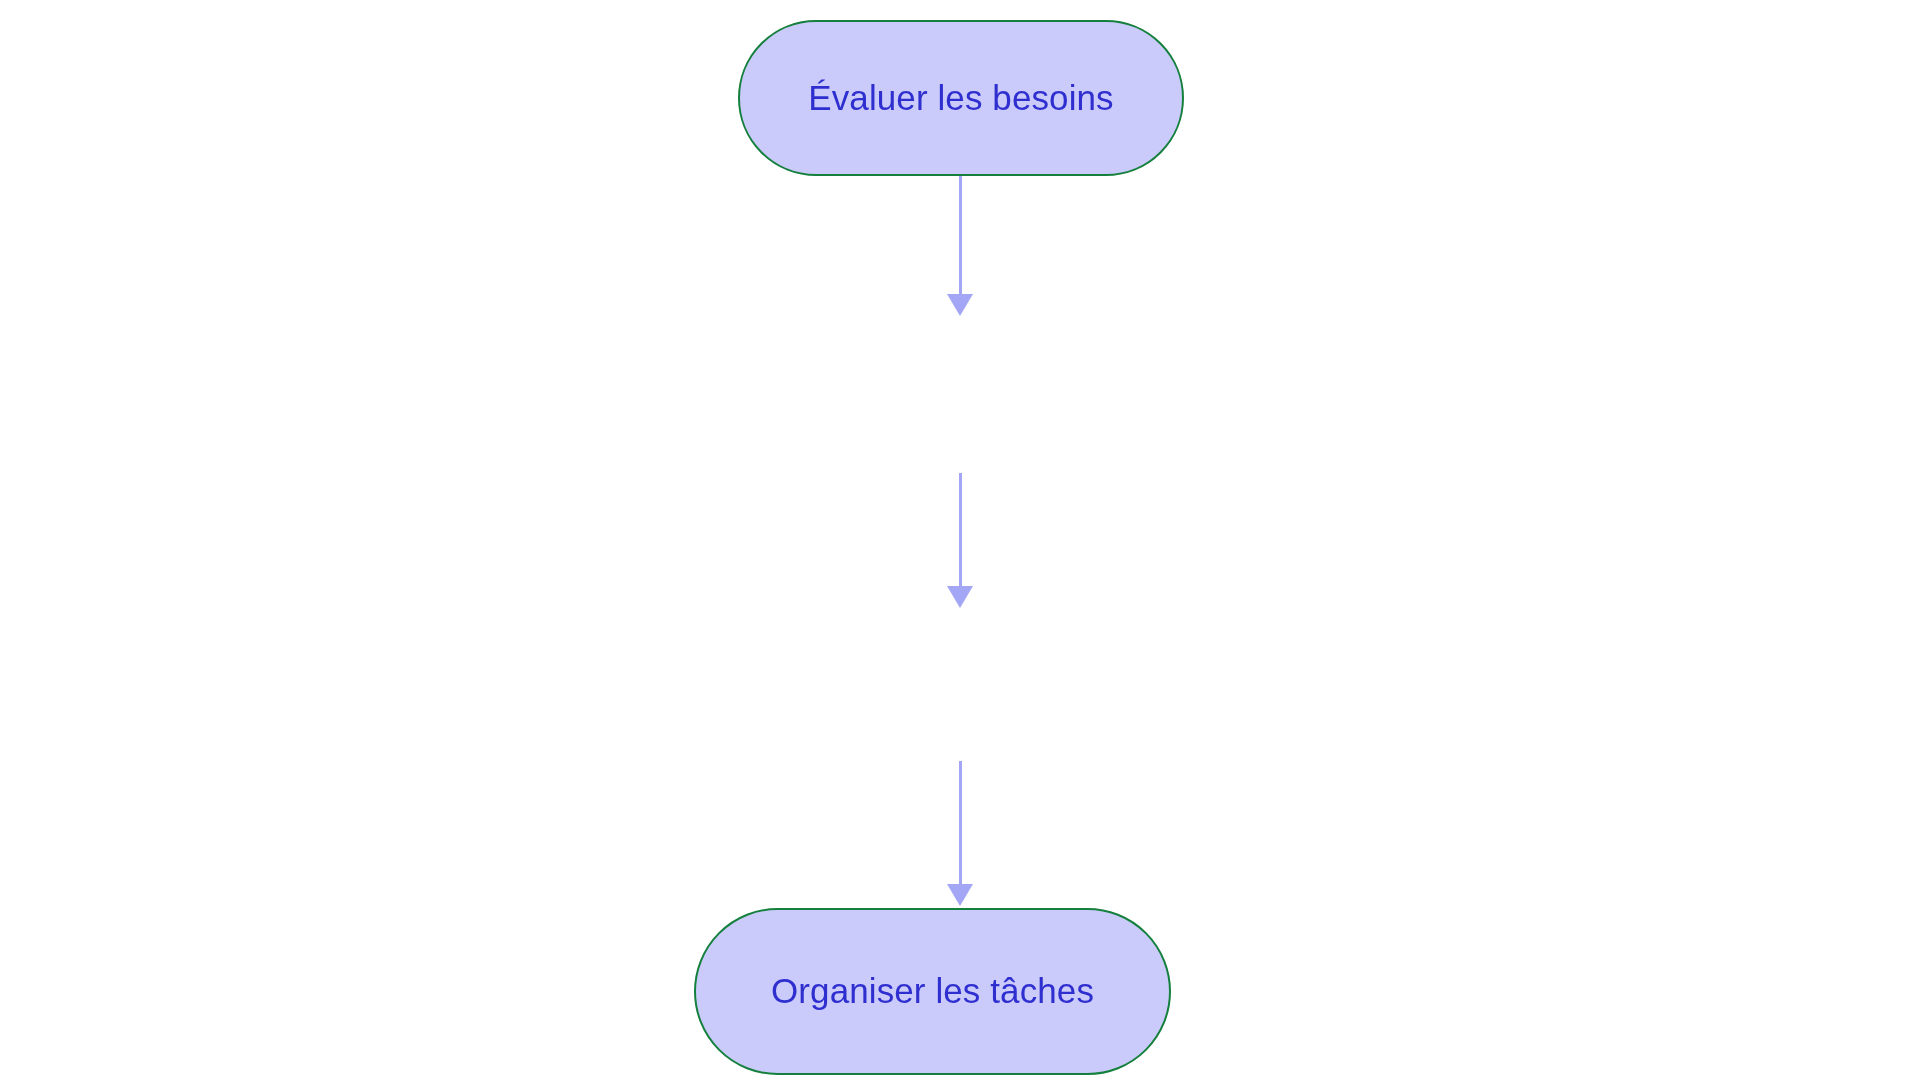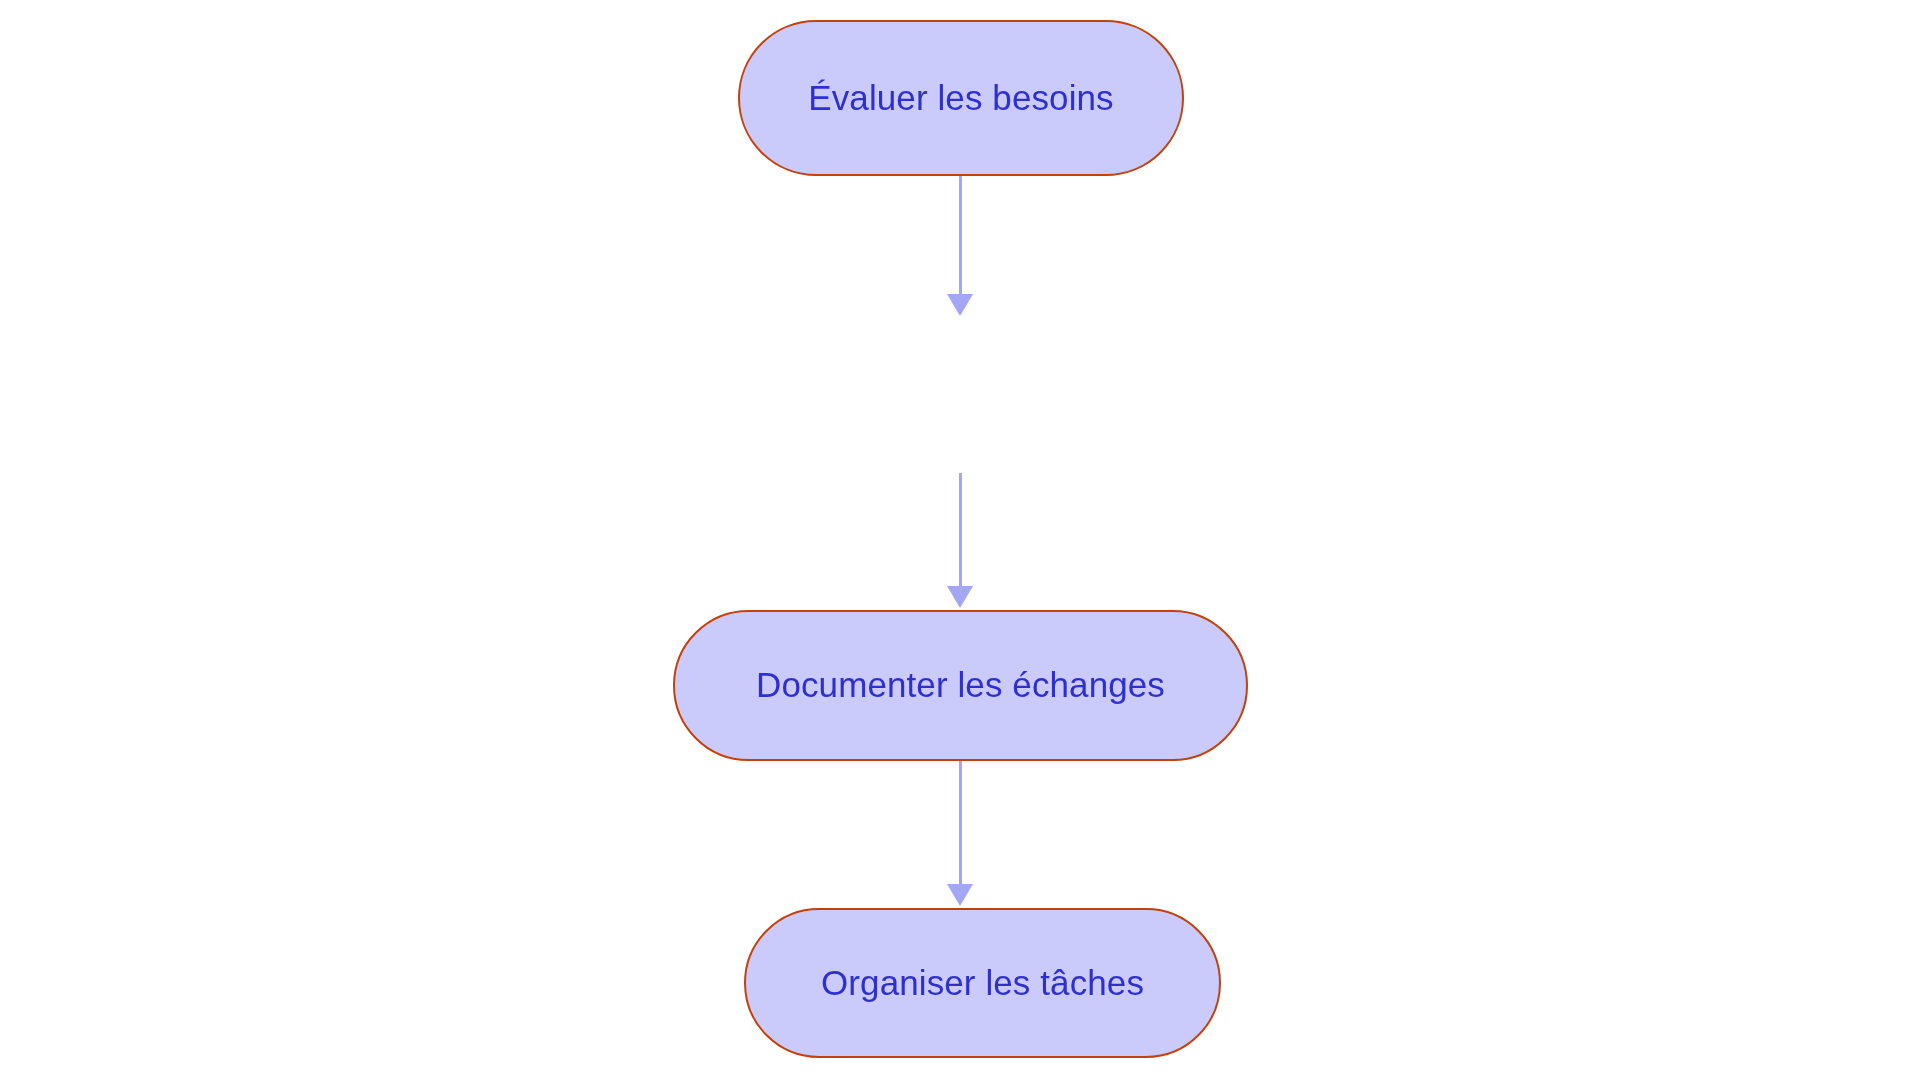--- a/index.html
+++ b/index.html
@@ -29,40 +29,40 @@
     height: 1083px;
   }
 
   .node {
     position: absolute;
     box-sizing: border-box;
     display: flex;
     align-items: center;
     justify-content: center;
     background: #cacbfb;
-    border: 2px solid #c2410c;
+    border: 2px solid #15803d;
     border-radius: 100px;
     text-align: center;
   }
 
   .node-label {
     color: #2f2fd0;
     font-family: "Liberation Sans", sans-serif;
     font-size: 35px;
     font-weight: 400;
     line-height: 1.1;
     letter-spacing: 0.1px;
     white-space: nowrap;
   }
 
   
   .node-n1 { left: 738px; top: 20px;  width: 446px; height: 156px; }
   .node-n2 { left: 732px; top: 318px; width: 457px; height: 155px; }
   .node-n3 { left: 673px; top: 610px; width: 575px; height: 151px; }
-  .node-n4 { left: 744px; top: 908px; width: 477px; height: 150px; }
+  .node-n4 { left: 694px; top: 908px; width: 477px; height: 167px; }
 
   
   .edge {
     position: absolute;
     left: 0;
     top: 0;
     pointer-events: none;
   }
 
   .edge-line {
@@ -108,23 +108,20 @@
       <div class="edge-line"></div>
       <div class="edge-head"></div>
     </div>
 
 
     <div class="edge edge-2">
       <div class="edge-line"></div>
       <div class="edge-head"></div>
     </div>
 
-    <div class="node node-n3">
-      <span class="node-label">Documenter les échanges</span>
-    </div>
 
     <div class="edge edge-3">
       <div class="edge-line"></div>
       <div class="edge-head"></div>
     </div>
 
     <div class="node node-n4">
       <span class="node-label">Organiser les tâches</span>
     </div>
 

